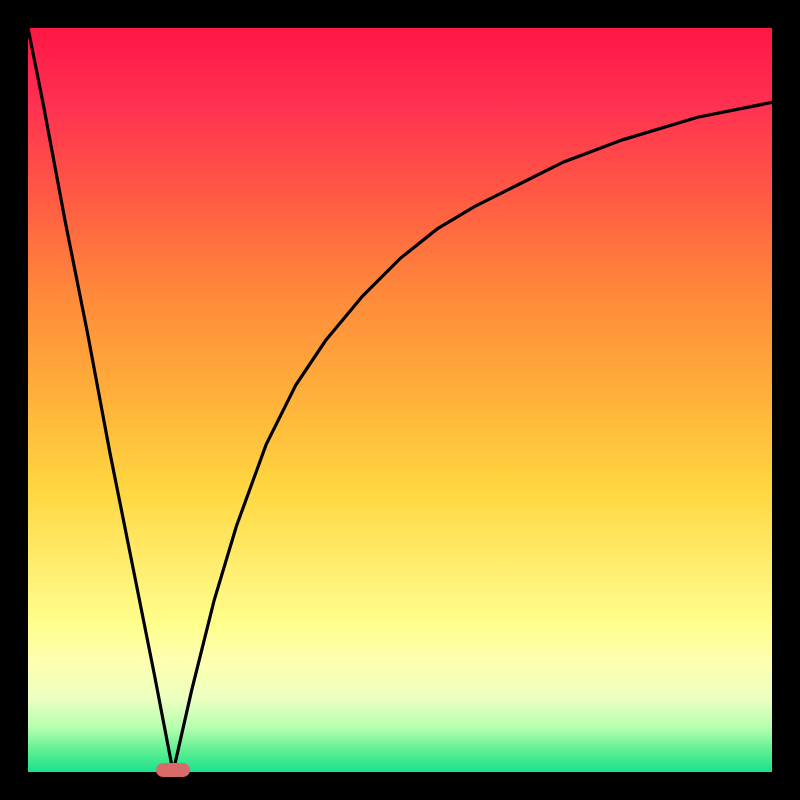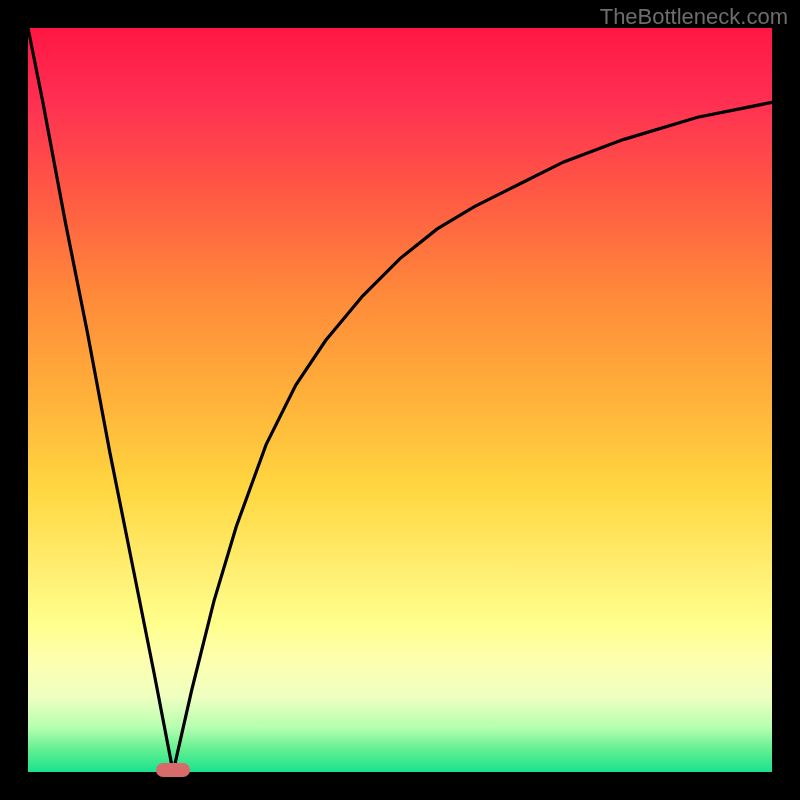--- a/index.html
+++ b/index.html
@@ -73,14 +73,13 @@
 
     <svg class="overlay" viewBox="0 0 744 744" preserveAspectRatio="none">
       <path d="M0.0 0.0 L14.9 74.4 L37.2 193.4 L59.5 305.0 L81.8 424.1 L104.2 535.7 L126.5 647.3 L145.1 744.0" fill="none" stroke="#000" stroke-width="3.2" stroke-linecap="round"></path>
       <path d="M145.1 744.0 L163.7 662.2 L186.0 572.9 L208.3 498.5 L238.1 416.6 L267.8 357.1 L297.6 312.5 L334.8 267.8 L372.0 230.6 L409.2 200.9 L446.4 178.6 L491.0 156.2 L535.7 133.9 L595.2 111.6 L669.6 89.3 L744.0 74.4" fill="none" stroke="#000" stroke-width="3.2" stroke-linecap="round"></path>
     </svg>
 
     <div class="marker" style="left: 145.08px; top: 742px; background: rgb(217, 106, 106);"></div>
 
   </div>
 
-  <div class="watermark">TheBottleneck.com</div>
 </div>
 
 </body></html>

